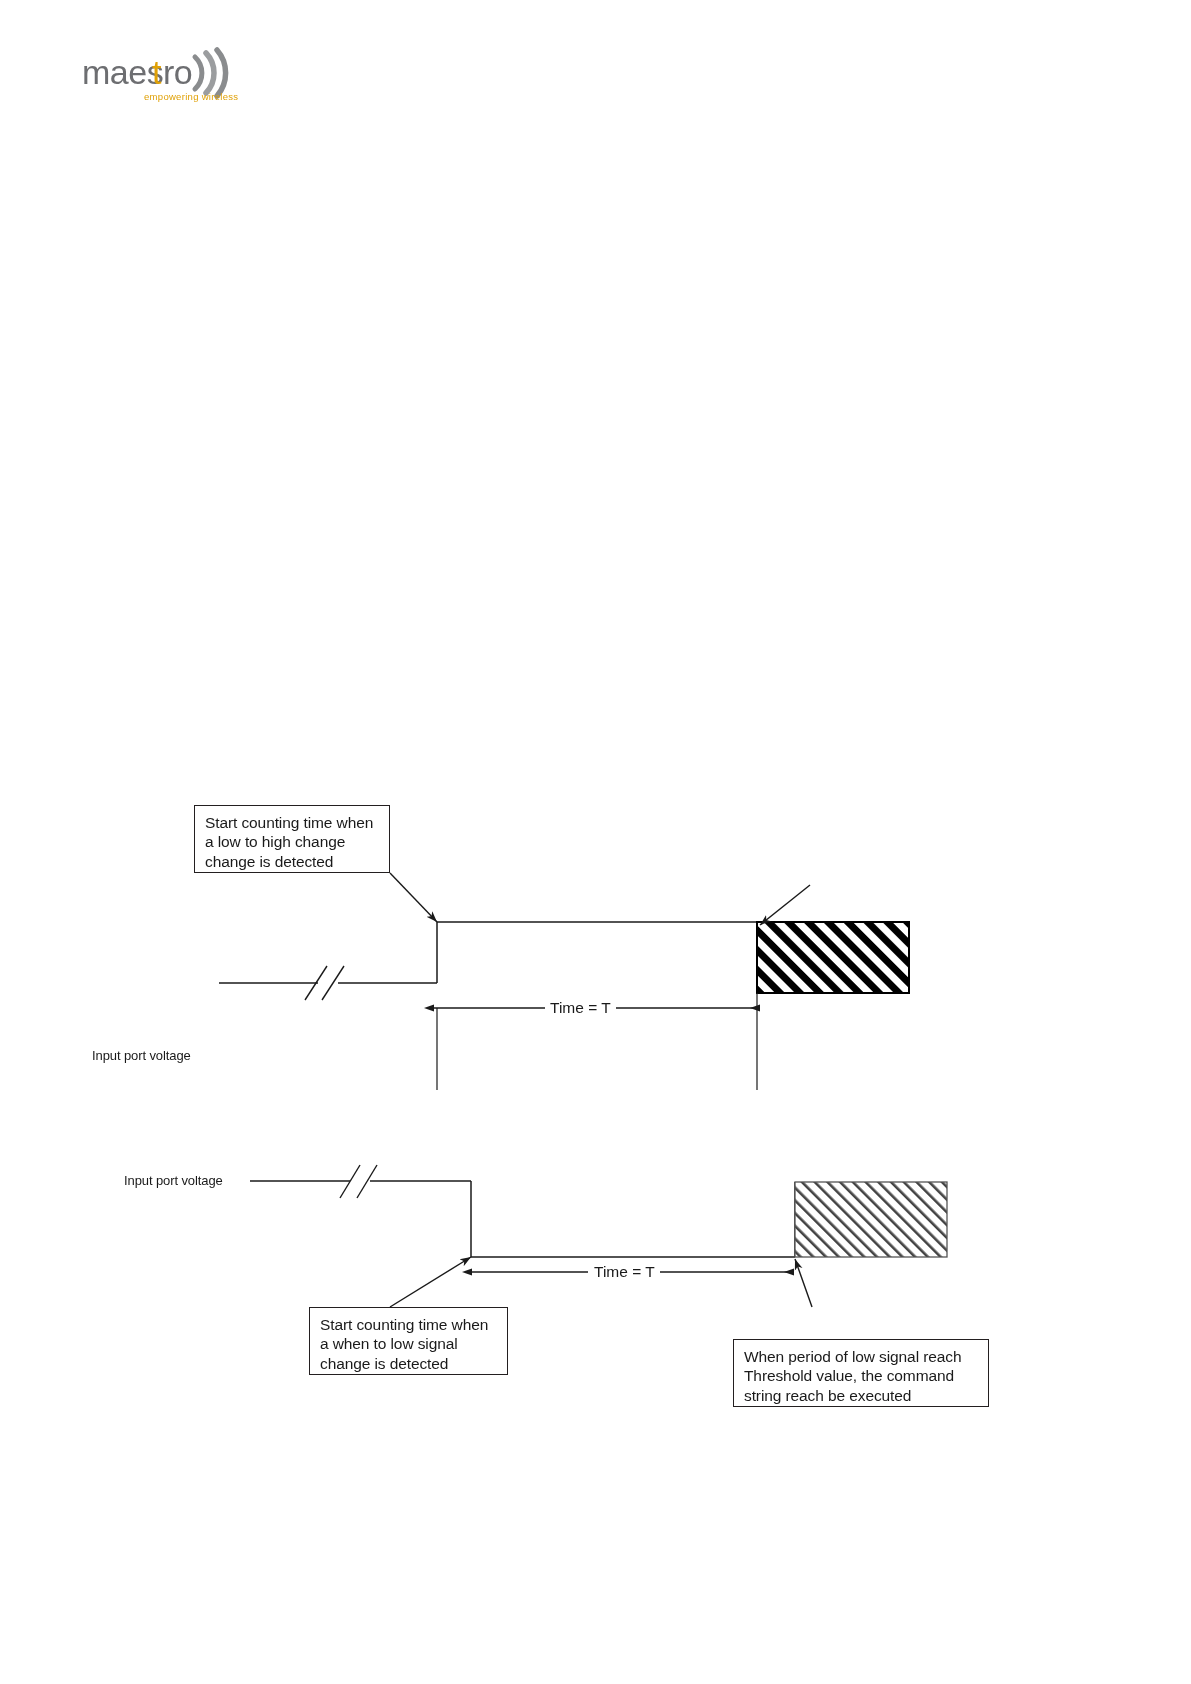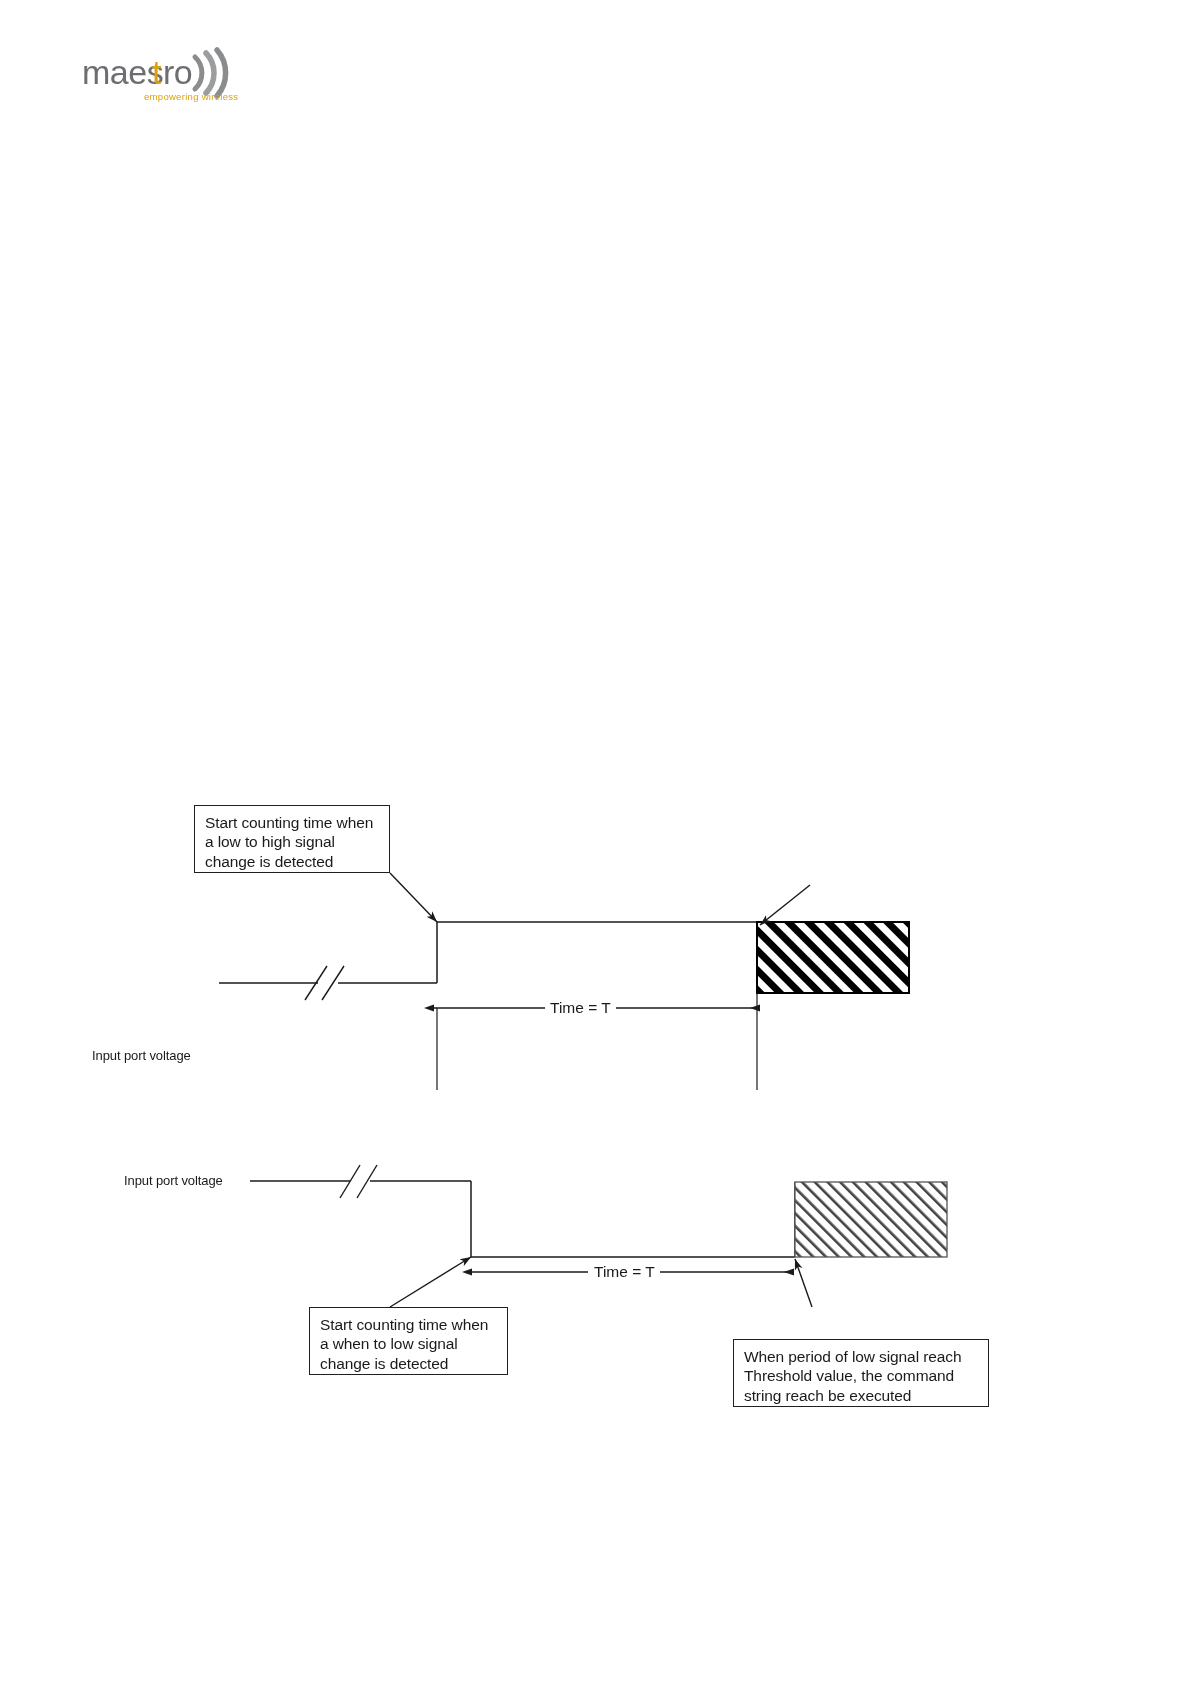--- a/index.html
+++ b/index.html
@@ -44,21 +44,21 @@
         <path d="M124 9  A 29 29 0 0 1 124 49" stroke-width="5.5" stroke="#9b9d9f"></path>
         <path d="M135 6  A 35 35 0 0 1 135 52" stroke-width="5.5" stroke="#8a8c8e"></path>
       </g>
 
       <text x="62" y="56" font-family="Liberation Sans, sans-serif" font-size="9.5" fill="#e0a106" letter-spacing="0.3">empowering wireless</text>
     </svg>
   </div>
 
   <div class="callout" style="left:194px;top:805px;width:196px;height:68px;">
     <span class="line">Start counting time when</span>
-    <span class="line">a low to high signal</span>
+    <span class="line">a low to high change</span>
     <span class="line">change is detected</span>
   </div>
 
 
   <div class="lbl" style="left:92px;top:1047px;">Input port voltage</div>
 
   <div class="lbl" style="left:124px;top:1172px;">Input port voltage</div>
 
   <div class="callout" style="left:309px;top:1307px;width:199px;height:68px;">
     <span class="line">Start counting time when</span>

